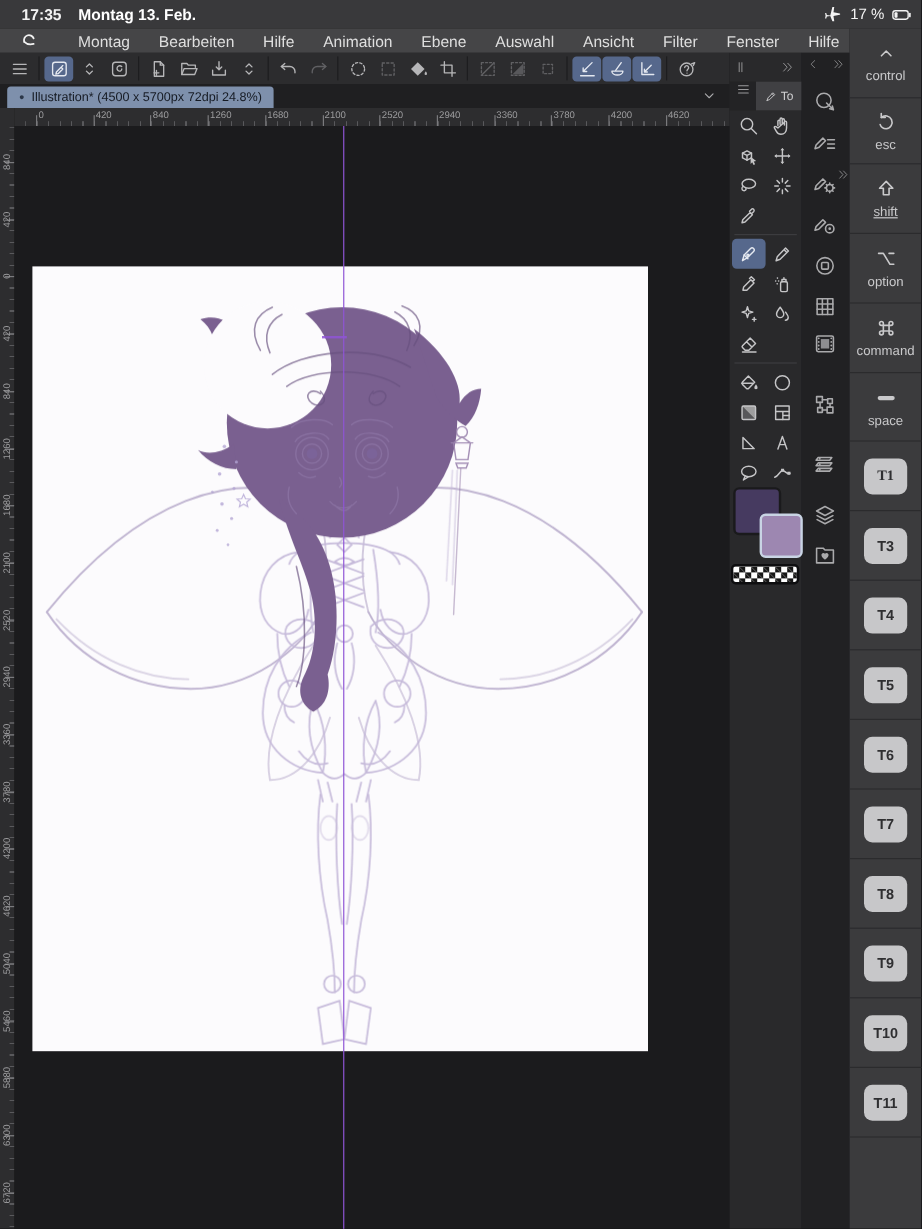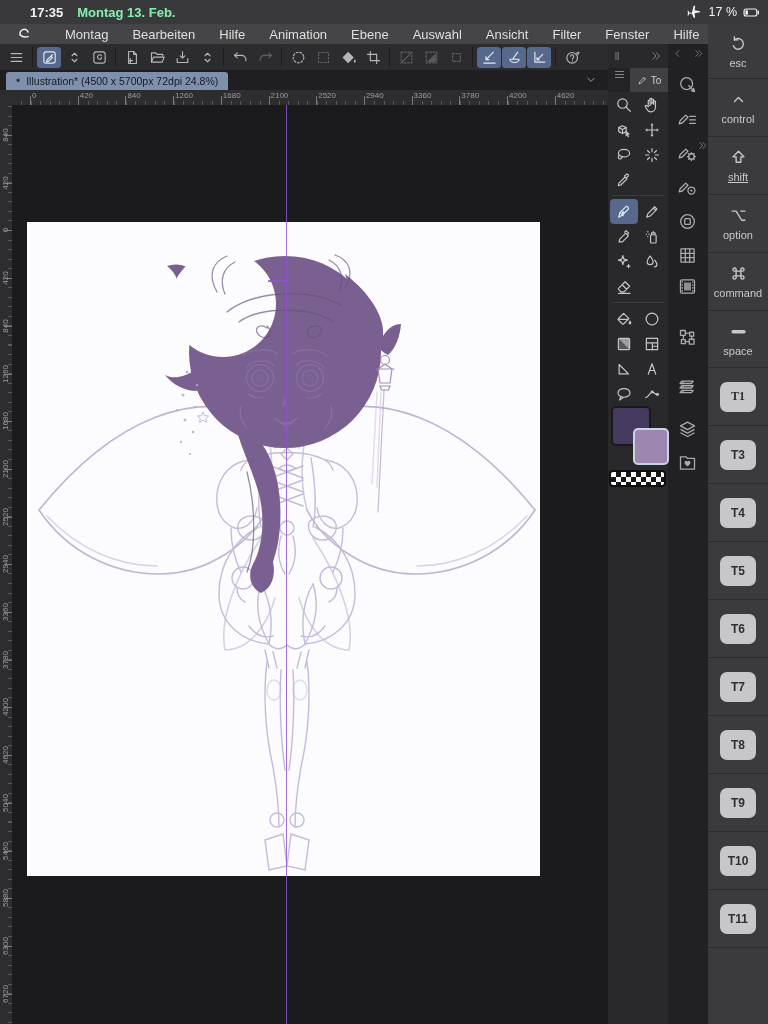--- a/index.html
+++ b/index.html
@@ -3,22 +3,22 @@
 <meta charset="utf-8">
 <style>
   html,body{margin:0;padding:0;background:#111;}
   .stage{position:relative;width:768px;height:1024px;background:#1b1b1d;overflow:hidden;
          font-family:"Liberation Sans",sans-serif;-webkit-font-smoothing:antialiased;}
   .ic{width:19px;height:19px;stroke:currentColor;fill:none;stroke-width:1.6;
       stroke-linecap:round;stroke-linejoin:round;display:block}
   
   .statusbar{position:absolute;left:0;top:0;width:768px;height:24px;background:#39393b;
     display:flex;align-items:center;color:#f3f3f3;font-size:13px;}
-  .sb-time{font-weight:bold;margin-left:30px}
-  .sb-date{font-weight:bold;margin-left:14px;color:#86efac}
+  .sb-time{font-weight:bold;margin-left:18px}
+  .sb-date{font-weight:bold;margin-left:14px;color:#ffffff}
   .sb-right{margin-left:auto;display:flex;align-items:center;gap:6px;margin-right:8px}
   .sb-right .ic{width:17px;height:17px}
   .sb-batt{font-size:12.5px}
   
   .menubar{position:absolute;left:0;top:24px;width:708px;height:20px;background:#454547;
     display:flex;align-items:center;color:#dfdfdf;font-size:13px;}
   .mb-logo{margin-left:16px;color:#f2f2f2}
   .mb-logo .ic{width:17px;height:17px;stroke-width:2.1}
   .menu-items{display:flex;margin-left:20px;gap:0}
   .mitem{padding:0 12px;cursor:default}
@@ -958,31 +958,31 @@
         </svg>
       </span>
       <span class="sicon" style="top: 408px;">
         <svg class="ic" viewBox="0 0 24 24">
           <use href="#i-heartfolder"></use>
         </svg>
       </span>
     </div>
 
   <div class="edgekb" id="edgekb">
+      <div class="kcell" style="height: 58px; flex: 0 0 auto;">
+        <svg class="ic" viewBox="0 0 24 24">
+          <use href="#i-ctrl"></use>
+        </svg>
+        <span class="klabel">control</span>
+      </div>
       <div class="kcell" style="height: 55px; flex: 0 0 auto;">
         <svg class="ic" viewBox="0 0 24 24">
           <use href="#i-escundo"></use>
         </svg>
         <span class="klabel">esc</span>
-      </div>
-      <div class="kcell" style="height: 58px; flex: 0 0 auto;">
-        <svg class="ic" viewBox="0 0 24 24">
-          <use href="#i-ctrl"></use>
-        </svg>
-        <span class="klabel">control</span>
       </div>
       <div class="kcell" style="height: 58px; flex: 0 0 auto; text-decoration: underline;">
         <svg class="ic" viewBox="0 0 24 24">
           <use href="#i-shiftic"></use>
         </svg>
         <span class="klabel">shift</span>
       </div>
       <div class="kcell" style="height: 58px; flex: 0 0 auto;">
         <svg class="ic" viewBox="0 0 24 24">
           <use href="#i-optionic"></use>

